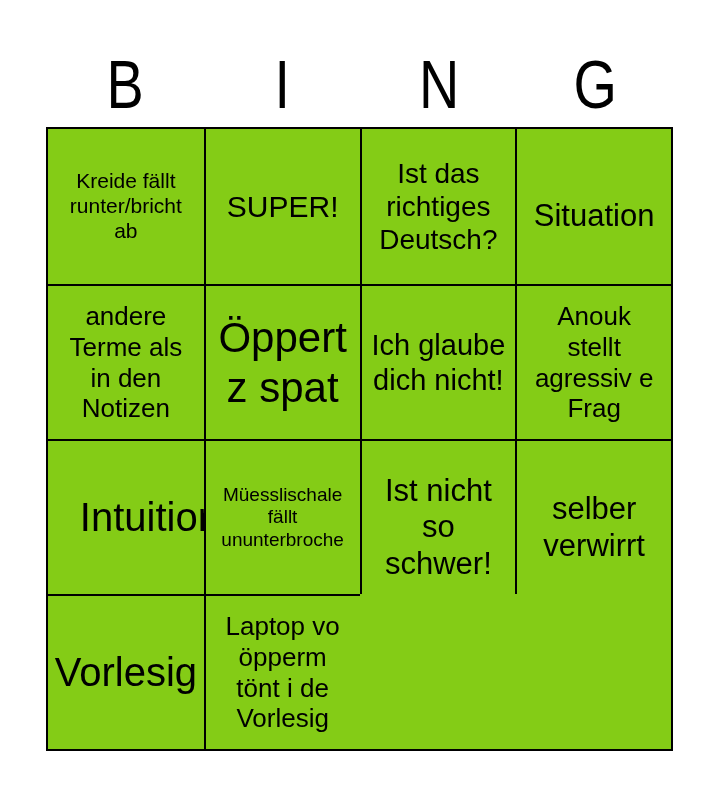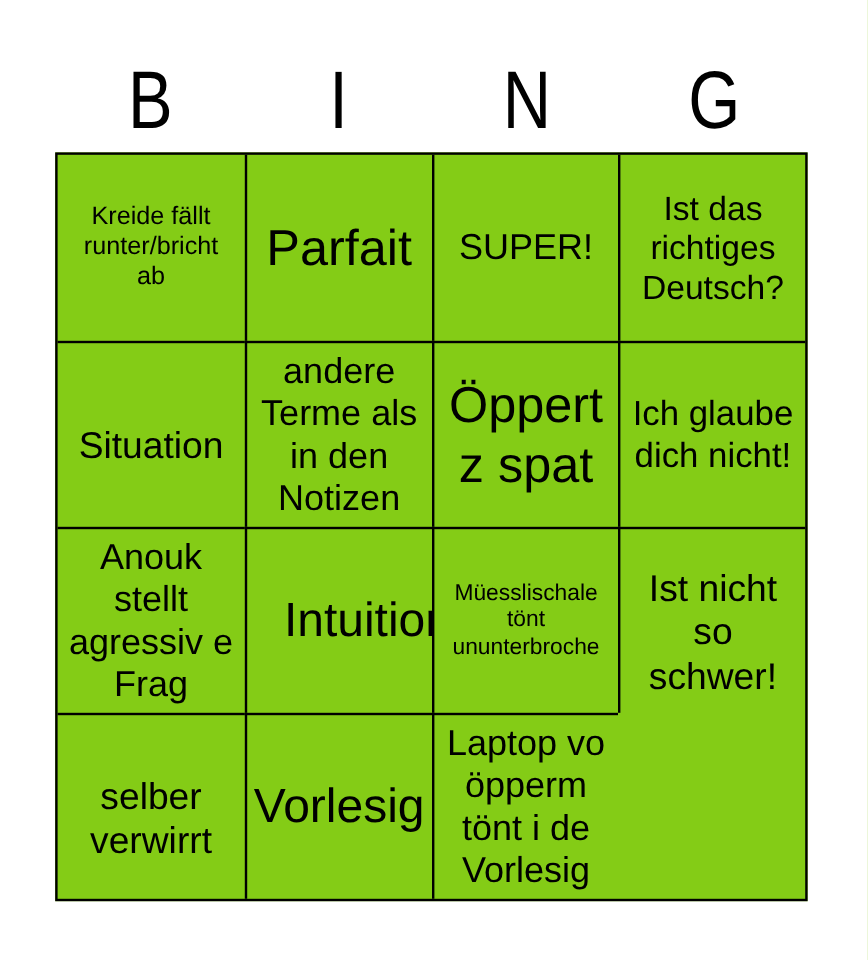--- a/index.html
+++ b/index.html
@@ -57,21 +57,21 @@
   }
   .cell:nth-child(-n+4) { border-top: none; }
   .cell:nth-child(4n+1) { border-left: none; }
   .cell-text {
     white-space: pre-line;
     line-height: 1.18;
   }
   .fs19 { font-size: 19px; }
   .fs21 { font-size: 21px; }
   .fs25 { font-size: 25px; }
-  .fs26 { font-size: 30px; }
+  .fs26 { font-size: 26px; }
   .fs28 { font-size: 28px; }
   .fs29 { font-size: 29px; }
   .fs30 { font-size: 30px; }
   .fs31 { font-size: 31px; margin-top: 20px; }
   .fs36 { font-size: 40px; margin-left: 48px; }
   .fs40 { font-size: 40px; }
   .fs42 { font-size: 42px; }
 </style>
 </head>
 <body>
@@ -83,23 +83,20 @@
     <div class="header-letter">I</div>
     <div class="header-letter">N</div>
     <div class="header-letter">G</div>
   </div>
 
   <div class="bingo-grid">
     <div class="cell">
         <span class="cell-text fs21">Kreide fällt
 runter/bricht
 ab</span>
-      </div>
-    <div class="cell">
-        <span class="cell-text fs42">Parfait</span>
       </div>
     <div class="cell">
         <span class="cell-text fs30">SUPER!</span>
       </div>
     <div class="cell">
         <span class="cell-text fs28">Ist das
 richtiges
 Deutsch?</span>
       </div>
 
@@ -125,21 +122,21 @@
         <span class="cell-text fs26">Anouk
 stellt
 agressiv e
 Frag</span>
       </div>
     <div class="cell">
         <span class="cell-text fs36">Intuition</span>
       </div>
     <div class="cell">
         <span class="cell-text fs19">Müesslischale
-tönt
+fällt
 ununterbroche</span>
       </div>
 
     <div class="cell">
         <span class="cell-text fs31">Ist nicht
 so
 schwer!</span>
       </div>
     <div class="cell">
         <span class="cell-text fs31">selber

